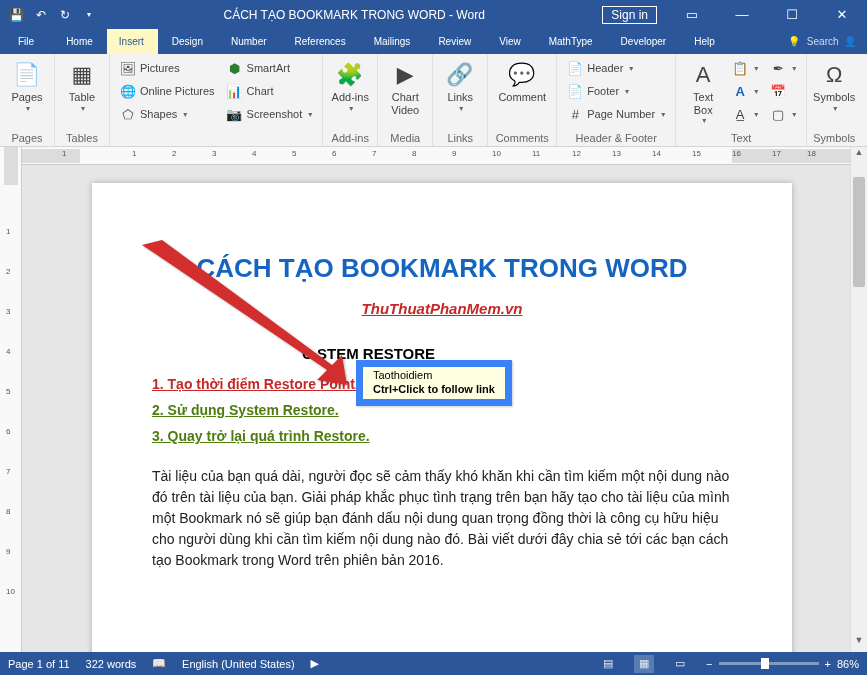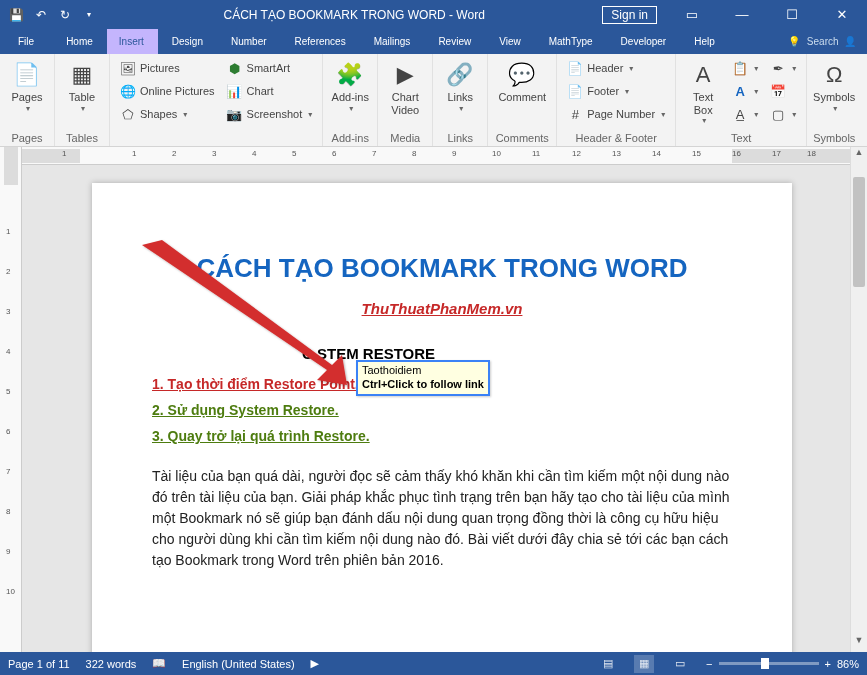--- a/index.html
+++ b/index.html
@@ -11,21 +11,21 @@
 .tb-qat span { width: 22px; height: 22px; display: flex; align-items: center; justify-content: center; cursor: pointer; }
 .tb-title { flex: 1; text-align: center; font-size: 12px; }
 .tb-right { display: flex; align-items: center; gap: 4px; padding-right: 2px; }
 .signin { border: 1px solid #fff; padding: 1px 8px; margin-right: 8px; cursor: pointer; font-size: 12px; }
 .wbtn { width: 46px; height: 29px; display: flex; align-items: center; justify-content: center; cursor: pointer; font-size: 13px; }
 
 
 .ribbon-tabs { height: 25px; background: #2b579a; display: flex; align-items: stretch; color: #fff; font-size: 10px; padding-left: 0; }
 .ribbon-tabs .tab { padding: 0 14px; display: flex; align-items: center; cursor: pointer; }
 .ribbon-tabs .tab.file { padding: 0 18px; }
-.ribbon-tabs .tab.active { background: #c4b5fd; color: #2b579a; padding-left: 12px; }
+.ribbon-tabs .tab.active { background: #fef9c3; color: #2b579a; padding-left: 12px; }
 .ribbon-right { margin-left: auto; display: flex; align-items: center; gap: 6px; padding-right: 10px; }
 .ribbon-right .search { display: flex; align-items: center; gap: 4px; color: #cde; cursor: text; }
 .ribbon-right .share { display: flex; align-items: center; gap: 4px; cursor: pointer; }
 
 
 .ribbon { height: 93px; background: #f3f3f3; border-bottom: 1px solid #d4d4d4; display: flex; font-size: 11px; color: #444; }
 .rgroup { border-right: 1px solid #e1e1e1; padding: 3px 6px 0 6px; display: flex; flex-direction: column; }
 .rgroup .gbody { flex: 1; display: flex; gap: 4px; align-items: flex-start; }
 .rgroup .glabel { text-align: center; font-size: 11px; color: #666; padding: 1px 0 2px; position: relative; }
 .bigbtn { width: 42px; display: flex; flex-direction: column; align-items: center; padding: 2px 2px; cursor: pointer; text-align: center; line-height: 1.15; }
@@ -49,21 +49,21 @@
 
 .doc-title { color: #1565c0; font-size: 26px; font-weight: bold; text-align: center; margin-bottom: 16px; font-family: Arial, sans-serif; }
 .doc-sub { color: #c62828; font-size: 15px; font-weight: bold; font-style: italic; text-decoration: underline; text-align: center; margin-bottom: 28px; font-family: Arial, sans-serif; }
 .doc-heading { font-weight: bold; font-size: 15px; margin-bottom: 14px; font-family: Arial, sans-serif; text-indent: 150px; }
 .toc-line { font-size: 14px; font-weight: bold; text-decoration: underline; margin-bottom: 10px; font-family: Arial, sans-serif; }
 .toc-line.l1 { color: #c62828; }
 .toc-line.l2, .toc-line.l3 { color: #4d7c0f; }
 .body-p { font-size: 14px; line-height: 1.5; margin-top: 22px; font-family: Arial, sans-serif; color: #222; }
 
 
-.linktip { position: absolute; background: #ffffe1; border: 2px solid #3b82f6; font-size: 11px; padding: 2px 4px; color: #000; line-height: 1.25; box-shadow: 1px 1px 2px rgba(0,0,0,0.2); z-index: 50; }
+.linktip { position: absolute; background: #ffffe1; border: 7px solid #3b82f6; font-size: 11px; padding: 2px 10px; color: #000; line-height: 1.25; box-shadow: 1px 1px 2px rgba(0,0,0,0.2); z-index: 50; }
 
 
 .arrow-annot { position: absolute; z-index: 40; pointer-events: none; }
 
 
 .statusbar { position: absolute; left: 0; right: 0; bottom: 0; height: 23px; background: #2b579a; color: #fff; font-size: 11px; display: flex; align-items: center; padding: 0 8px; gap: 16px; }
 .statusbar .sp { flex: 1; }
 .statusbar .zoom { display: flex; align-items: center; gap: 6px; }
 .zoom-track { width: 100px; height: 3px; background: rgba(255,255,255,0.4); position: relative; }
 .zoom-thumb { position: absolute; top: -4px; left: 42px; width: 8px; height: 11px; background: #fff; }

